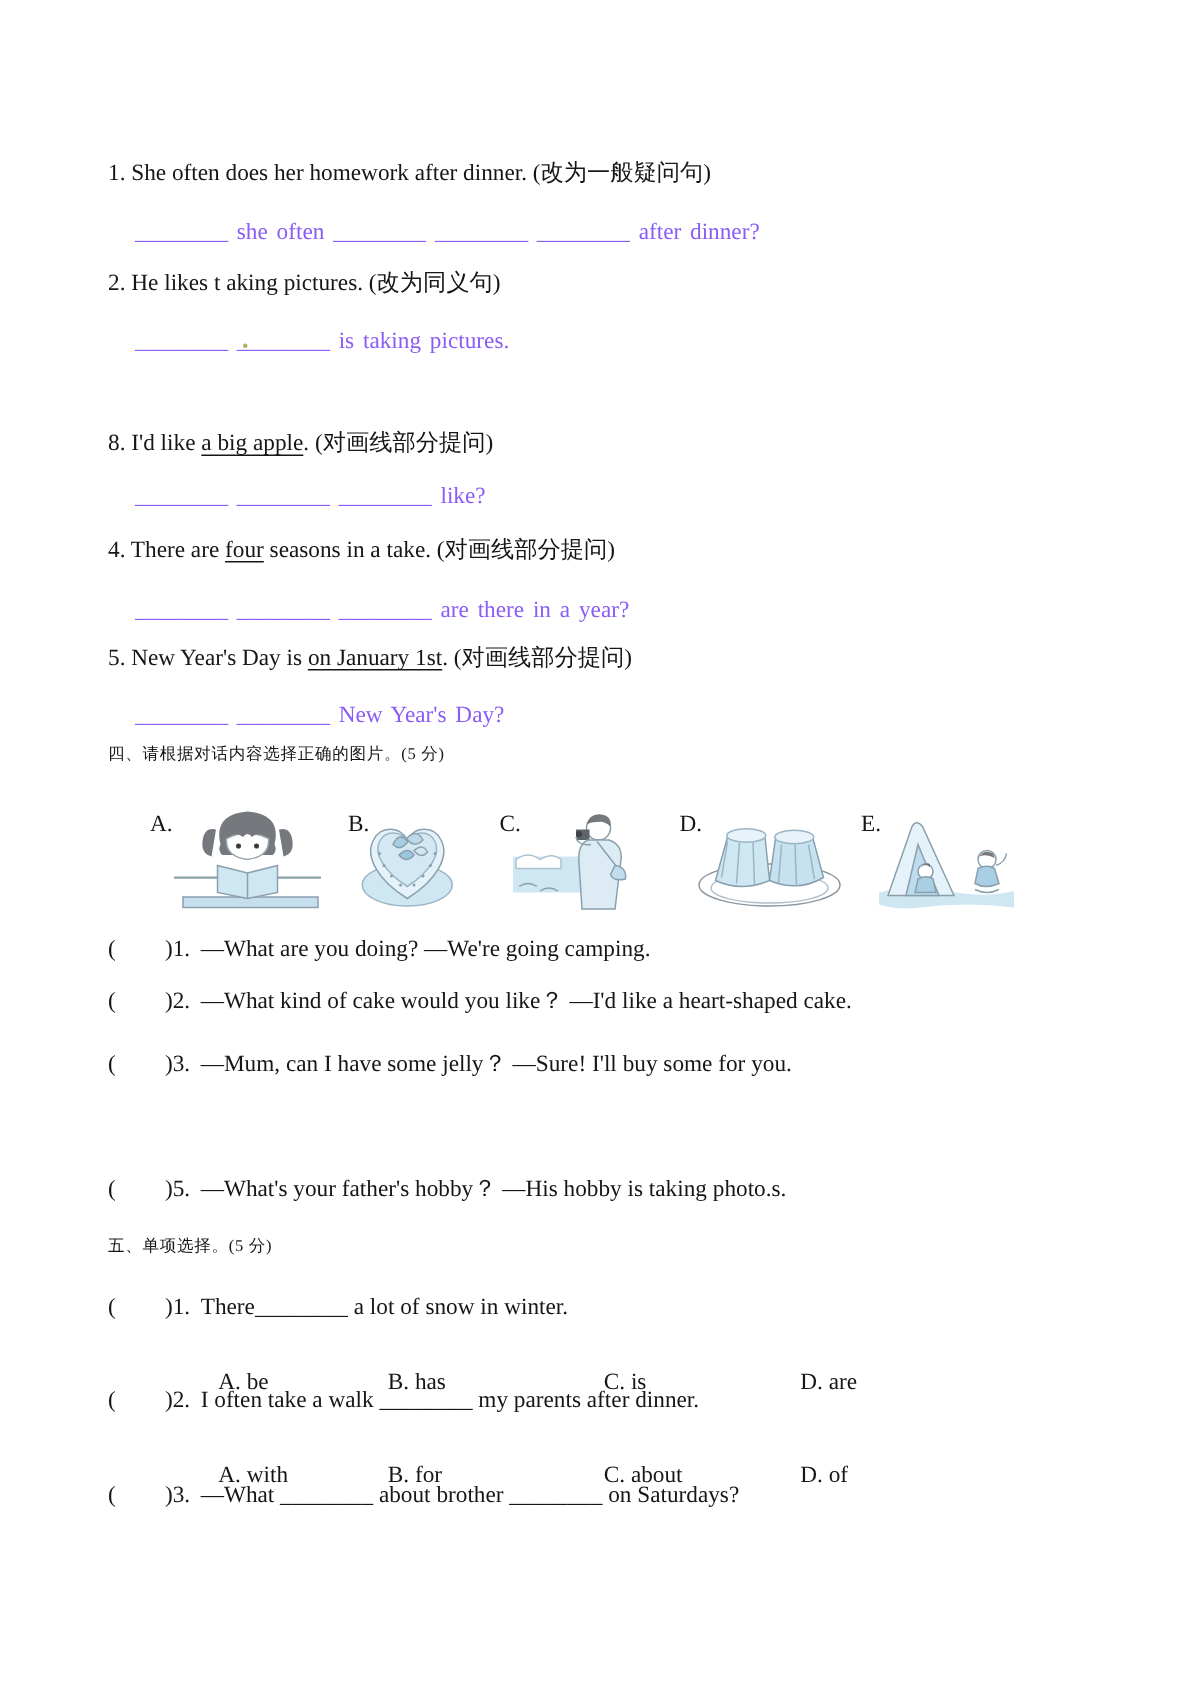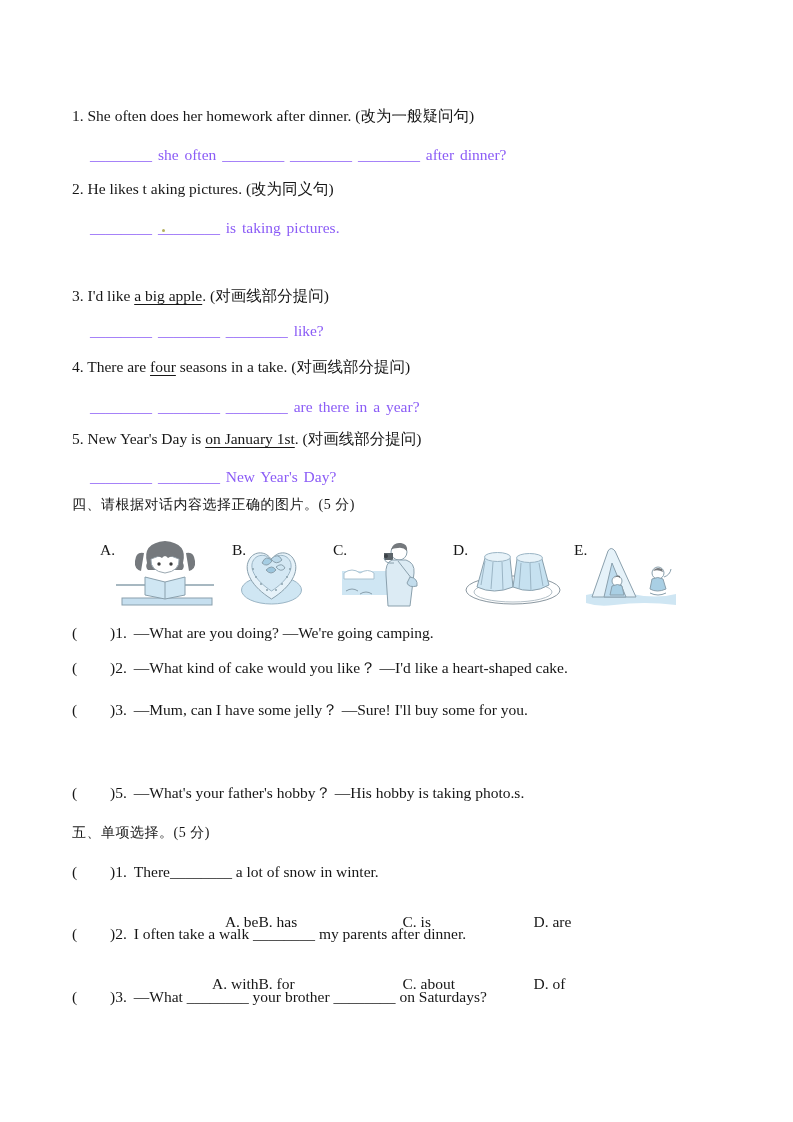--- a/index.html
+++ b/index.html
@@ -3,45 +3,45 @@
 <meta charset="utf-8">
 <style>
   html,body{margin:0;padding:0;background:#ffffff;}
   .page{
     position:relative;width:687px;height:1122px;background:#ffffff;overflow:hidden;
     font-family:"Liberation Serif","DejaVu Serif",serif;color:#161616;
   }
   .line{position:absolute;left:72px;font-size:15.5px;line-height:1.2;white-space:pre;}
   .answer{left:90px;word-spacing:2px;color:#8b5cf6;}
   .ul{text-decoration:underline;text-underline-offset:3px;}
-  .heading{font-size:14px;letter-spacing:0.5px;}
+  .heading{font-size:11px;letter-spacing:0.5px;}
   .paren{display:inline-block;width:38px;}
   .num{margin-right:7px;}
   .opts{left:130px;}
-  .opt-a{display:inline-block;width:113px;text-align:right;}
+  .opt-a{display:inline-block;width:113px;}
   .opt-b{display:inline-block;width:144px;}
   .opt-c{display:inline-block;width:131px;}
   .fig-label{position:absolute;font-size:15.5px;}
   .fig-svg{position:absolute;}
   .artifact-dot{position:absolute;left:162px;top:229px;width:3px;height:3px;border-radius:50%;background:#b5b060;}
   svg{display:block;}
 </style>
 </head>
 <body>
 
 <div class="page">
 
   <div class="line" style="top:107px"><span>1. She often does her homework after dinner. (改为一般疑问句)</span><span class="ul"></span><span></span></div>
   <div class="line answer" style="top:146px">________ she often ________ ________ ________ after dinner?</div>
 
   <div class="line" style="top:180px"><span>2. He likes t aking pictures. (改为同义句)</span><span class="ul"></span><span></span></div>
   <div class="line answer" style="top:219px">________ ________ is taking pictures.</div>
   <span class="artifact-dot"></span>
 
-  <div class="line" style="top:287px"><span>3. I'd like </span><span class="ul">a big apple</span><span>. (对画线部分提问)</span></div>
+  <div class="line" style="top:287px"><span>8. I'd like </span><span class="ul">a big apple</span><span>. (对画线部分提问)</span></div>
   <div class="line answer" style="top:322px">________ ________ ________ like?</div>
 
   <div class="line" style="top:358px"><span>4. There are </span><span class="ul">four</span><span> seasons in a take. (对画线部分提问)</span></div>
   <div class="line answer" style="top:398px">________ ________ ________ are there in a year?</div>
 
   <div class="line" style="top:430px"><span>5. New Year's Day is </span><span class="ul">on January 1st</span><span>. (对画线部分提问)</span></div>
   <div class="line answer" style="top:468px">________ ________ New Year's Day?</div>
 
   <div class="line heading" style="top:497px">四、请根据对话内容选择正确的图片。(5 分)</div>
 
@@ -131,15 +131,15 @@
   <div class="line" style="top:863px"><span class="paren">(</span><span class="num">)1.</span><span>There________ a lot of snow in winter.</span></div>
   <div class="line opts" style="top:894px">
     <span class="opt-a">A. be</span><span class="opt-b">B. has</span><span class="opt-c">C. is</span><span>D. are</span>
   </div>
 
   <div class="line" style="top:925px"><span class="paren">(</span><span class="num">)2.</span><span>I often take a walk ________ my parents after dinner.</span></div>
   <div class="line opts" style="top:956px">
     <span class="opt-a">A. with</span><span class="opt-b">B. for</span><span class="opt-c">C. about</span><span>D. of</span>
   </div>
 
-  <div class="line" style="top:988px"><span class="paren">(</span><span class="num">)3.</span><span>—What ________ your brother ________ on Saturdays?</span></div>
+  <div class="line" style="top:988px"><span class="paren">(</span><span class="num">)3.</span><span>—What ________ about brother ________ on Saturdays?</span></div>
 
 </div>
 
 </body></html>

